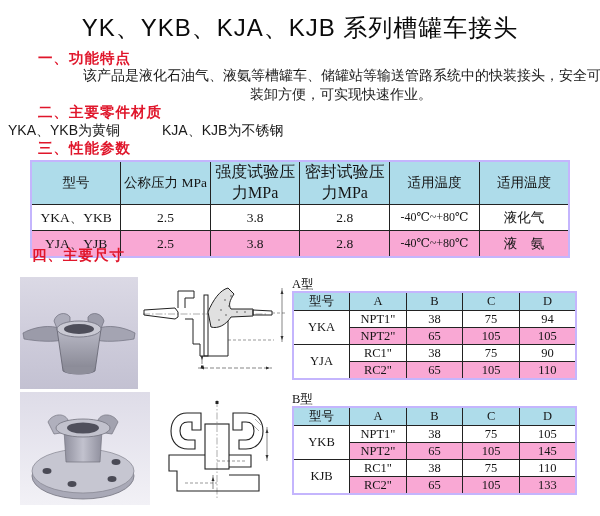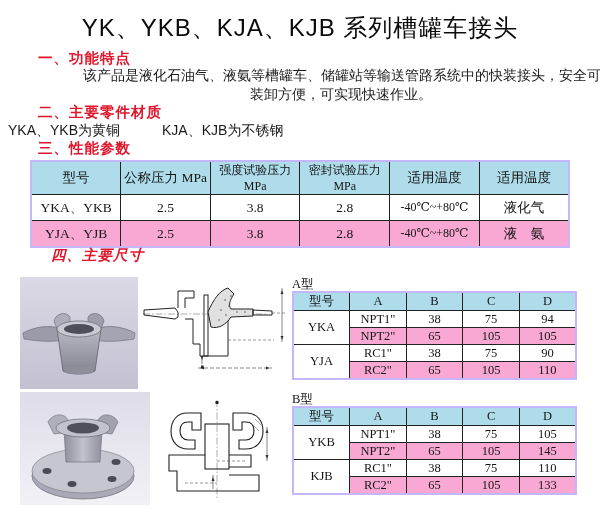--- a/index.html
+++ b/index.html
@@ -23,21 +23,21 @@
   .doc-table{
     font-family:"Liberation Serif","DejaVu Serif",serif;
     text-align:center;border:2px solid #c4b5fd;background:#fff;
   }
   .doc-table th,.doc-table td{border:1px solid #222;font-weight:normal;padding:0;}
   .hdr-blue{background:#aedcea;}
   .row-yellow{background:#f9a8d4;}
   .perf-table{width:540px;font-size:13.5px;}
   .perf-table th{height:25px;}
   .perf-table td{height:25px;}
-  .perf-table .small-th{font-size:12px;}
+  .perf-table .small-th{font-size:16px;}
   .perf-table .temp-cell{font-size:12px;}
   .dim-table{width:285px;font-size:12.5px;}
   .dim-table th{height:17px;}
   .dim-table td{height:16px;}
   .type-label{
     font-family:"Liberation Serif","DejaVu Serif",serif;
     font-size:12.5px;color:#111;
   }
   svg{display:block;}
 </style>
@@ -76,21 +76,21 @@
     <td>YJA、YJB</td>
     <td>2.5</td>
     <td>3.8</td>
     <td>2.8</td>
     <td class="temp-cell">-40℃~+80℃</td>
     <td>液　氨</td>
   </tr>
 </tbody>
   </table>
 
-<div class="abs sec-heading" style="left:51px;top:246px;font-style:italic;">四、主要尺寸</div>
+<div class="abs sec-heading" style="left:32px;top:246px;">四、主要尺寸</div>
 
 <div class="abs" style="left:20px;top:277px;">
   <svg width="118" height="112" viewBox="0 0 118 112">
     <defs>
       <linearGradient id="bgA" x1="0" y1="0" x2="0" y2="1">
         <stop offset="0" stop-color="#dbd9e5"></stop>
           <stop offset="1" stop-color="#c3c1d2"></stop>
       </linearGradient>
       <linearGradient id="cupA" x1="0" y1="0" x2="0" y2="1">
         <stop offset="0" stop-color="#b9b9c6"></stop>

